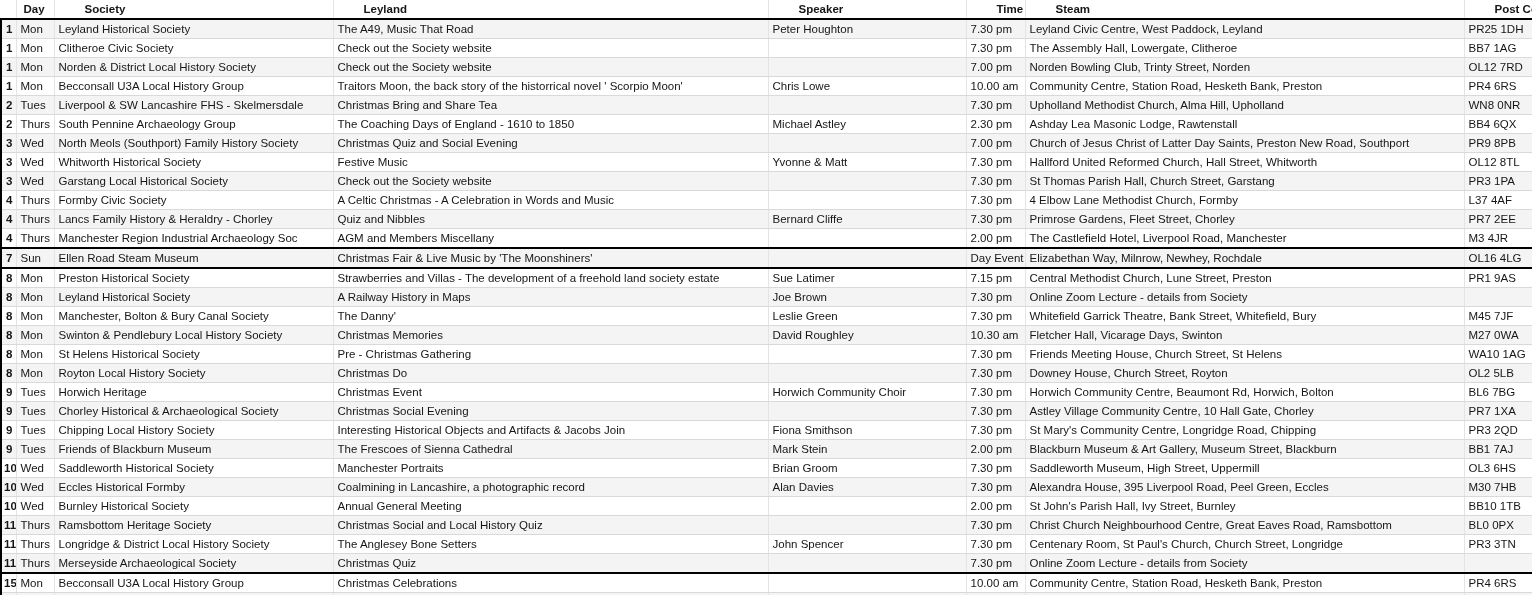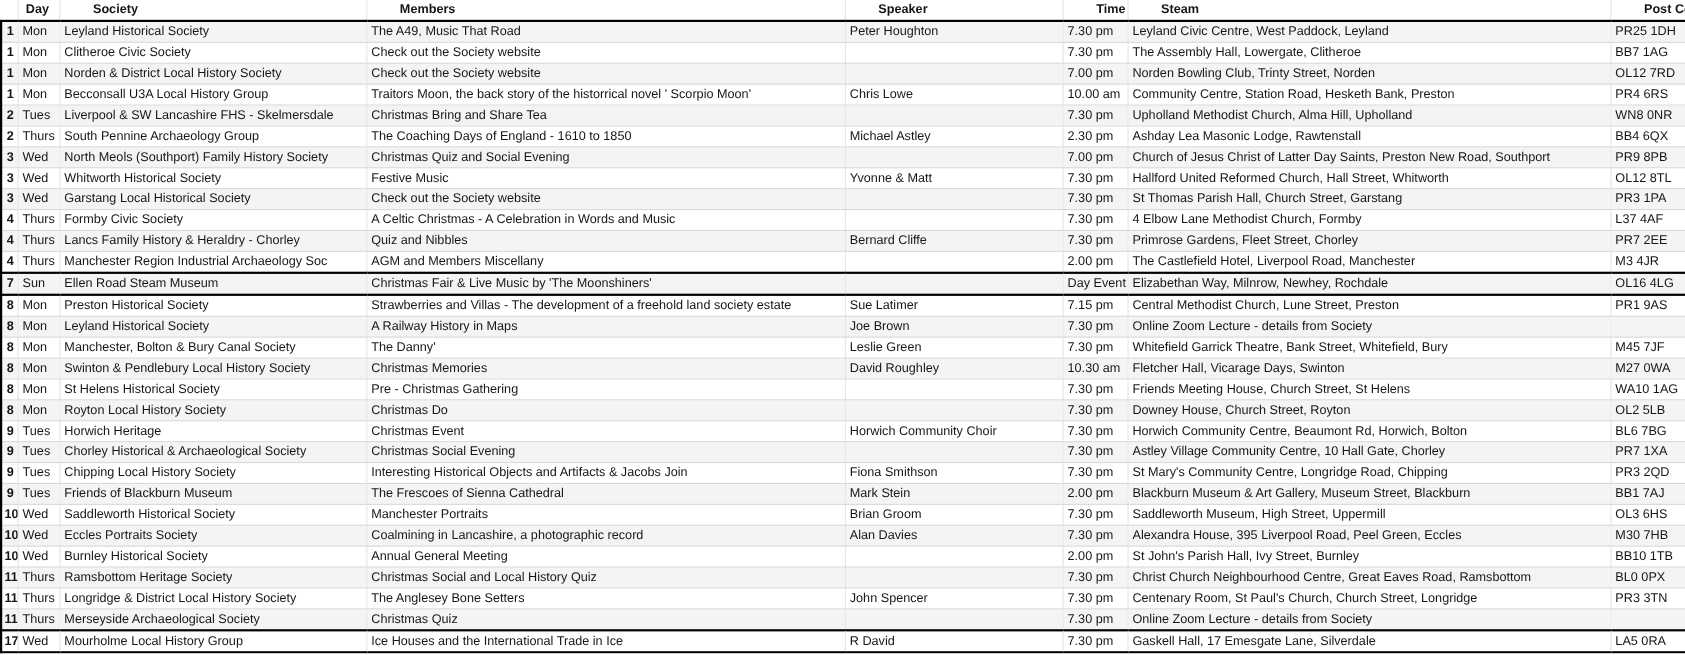--- a/index.html
+++ b/index.html
@@ -31,21 +31,21 @@
         <col style="width:198px">
         <col style="width:59px">
       <col style="width:439px">
         <col style="width:68px">
     </colgroup>
     <thead>
       <tr>
           <th class="col-daynum"></th>
           <th class="col-dayname">Day</th>
           <th class="col-society">Society</th>
-          <th class="col-subject">Members</th>
+          <th class="col-subject">Leyland</th>
           <th class="col-speaker">Speaker</th>
           <th class="col-time">Time</th>
           <th class="col-venue">Steam</th>
           <th class="col-postcode">Post Code</th>
         </tr>
     </thead>
     <tbody>
         <tr>
           <td class="col-daynum">1</td>
           <td class="col-dayname">Mon</td>
@@ -282,21 +282,21 @@
           <td class="col-society">Saddleworth Historical Society</td>
           <td class="col-subject">Manchester Portraits</td>
           <td class="col-speaker">Brian Groom</td>
           <td class="col-time">7.30 pm</td>
           <td class="col-venue">Saddleworth Museum, High Street, Uppermill</td>
           <td class="col-postcode">OL3 6HS</td>
         </tr>
         <tr>
           <td class="col-daynum">10</td>
           <td class="col-dayname">Wed</td>
-          <td class="col-society">Eccles Portraits Society</td>
+          <td class="col-society">Eccles Historical Formby</td>
           <td class="col-subject">Coalmining in Lancashire, a photographic record</td>
           <td class="col-speaker">Alan Davies</td>
           <td class="col-time">7.30 pm</td>
           <td class="col-venue">Alexandra House, 395 Liverpool Road, Peel Green, Eccles</td>
           <td class="col-postcode">M30 7HB</td>
         </tr>
         <tr>
           <td class="col-daynum">10</td>
           <td class="col-dayname">Wed</td>
           <td class="col-society">Burnley Historical Society</td>
@@ -328,20 +328,30 @@
         </tr>
         <tr class="section-end">
           <td class="col-daynum">11</td>
           <td class="col-dayname">Thurs</td>
           <td class="col-society">Merseyside Archaeological Society</td>
           <td class="col-subject">Christmas Quiz</td>
           <td class="col-speaker"></td>
           <td class="col-time">7.30 pm</td>
           <td class="col-venue">Online Zoom Lecture -  details from Society</td>
           <td class="col-postcode"></td>
+        </tr>
+        <tr>
+          <td class="col-daynum">15</td>
+          <td class="col-dayname">Mon</td>
+          <td class="col-society">Becconsall U3A Local History Group</td>
+          <td class="col-subject">Christmas Celebrations</td>
+          <td class="col-speaker"></td>
+          <td class="col-time">10.00 am</td>
+          <td class="col-venue">Community Centre, Station Road, Hesketh Bank, Preston</td>
+          <td class="col-postcode">PR4 6RS</td>
         </tr>
         <tr class="section-end">
           <td class="col-daynum">17</td>
           <td class="col-dayname">Wed</td>
           <td class="col-society">Mourholme Local History Group</td>
           <td class="col-subject">Ice Houses and the International Trade in Ice</td>
           <td class="col-speaker">R David</td>
           <td class="col-time">7.30 pm</td>
           <td class="col-venue">Gaskell Hall, 17 Emesgate Lane, Silverdale</td>
           <td class="col-postcode">LA5 0RA</td>

